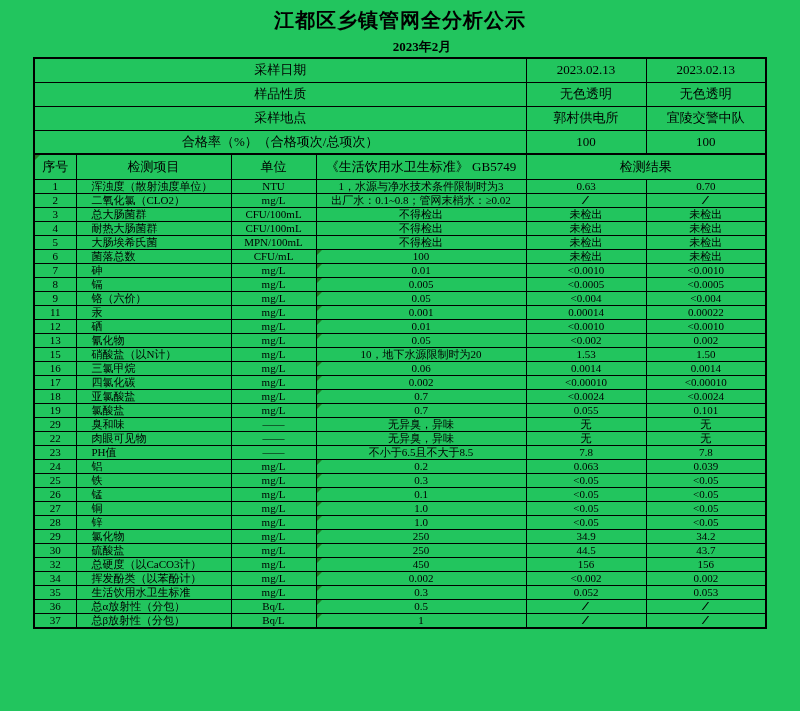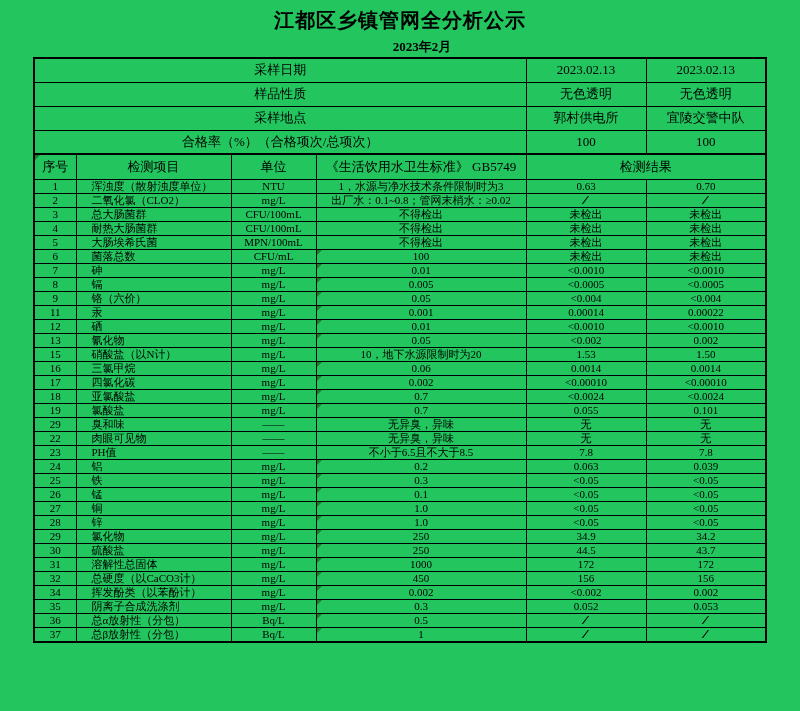--- a/index.html
+++ b/index.html
@@ -311,28 +311,20 @@
 
   <tr class="data-row">
     <td class="c-no">30</td>
     <td class="c-item">硫酸盐</td>
     <td class="c-unit">mg/L</td>
     <td class="c-std"><i class="tri"></i><span class="cv">250</span></td>
     <td class="c-res"><span class="cv">44.5</span></td>
     <td class="c-res"><span class="cv">43.7</span></td>
   </tr>
 
-  <tr class="data-row">
-    <td class="c-no">31</td>
-    <td class="c-item">溶解性总固体</td>
-    <td class="c-unit">mg/L</td>
-    <td class="c-std"><i class="tri"></i><span class="cv">1000</span></td>
-    <td class="c-res"><span class="cv">172</span></td>
-    <td class="c-res"><span class="cv">172</span></td>
-  </tr>
 
   <tr class="data-row">
     <td class="c-no">32</td>
     <td class="c-item">总硬度（以CaCO3计）</td>
     <td class="c-unit">mg/L</td>
     <td class="c-std"><i class="tri"></i><span class="cv">450</span></td>
     <td class="c-res"><span class="cv">156</span></td>
     <td class="c-res"><span class="cv">156</span></td>
   </tr>
 
@@ -341,21 +333,21 @@
     <td class="c-no">34</td>
     <td class="c-item">挥发酚类（以苯酚计）</td>
     <td class="c-unit">mg/L</td>
     <td class="c-std"><i class="tri"></i><span class="cv">0.002</span></td>
     <td class="c-res"><span class="cv">&lt;0.002</span></td>
     <td class="c-res"><span class="cv">0.002</span></td>
   </tr>
 
   <tr class="data-row">
     <td class="c-no">35</td>
-    <td class="c-item">阴离子合成洗涤剂</td>
+    <td class="c-item">生活饮用水卫生标准</td>
     <td class="c-unit">mg/L</td>
     <td class="c-std"><i class="tri"></i><span class="cv">0.3</span></td>
     <td class="c-res"><span class="cv">0.052</span></td>
     <td class="c-res"><span class="cv">0.053</span></td>
   </tr>
 
   <tr class="data-row">
     <td class="c-no">36</td>
     <td class="c-item">总α放射性（分包）</td>
     <td class="c-unit">Bq/L</td>

